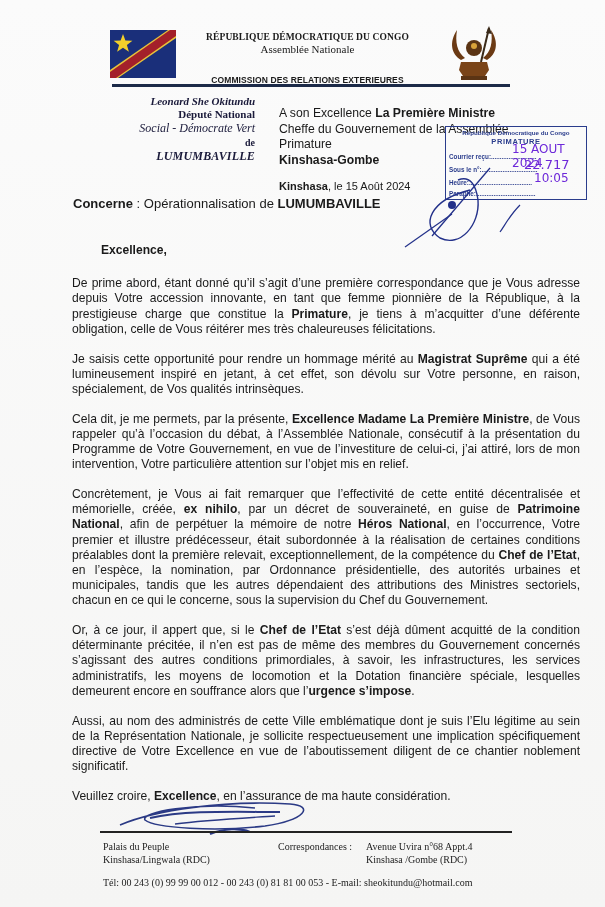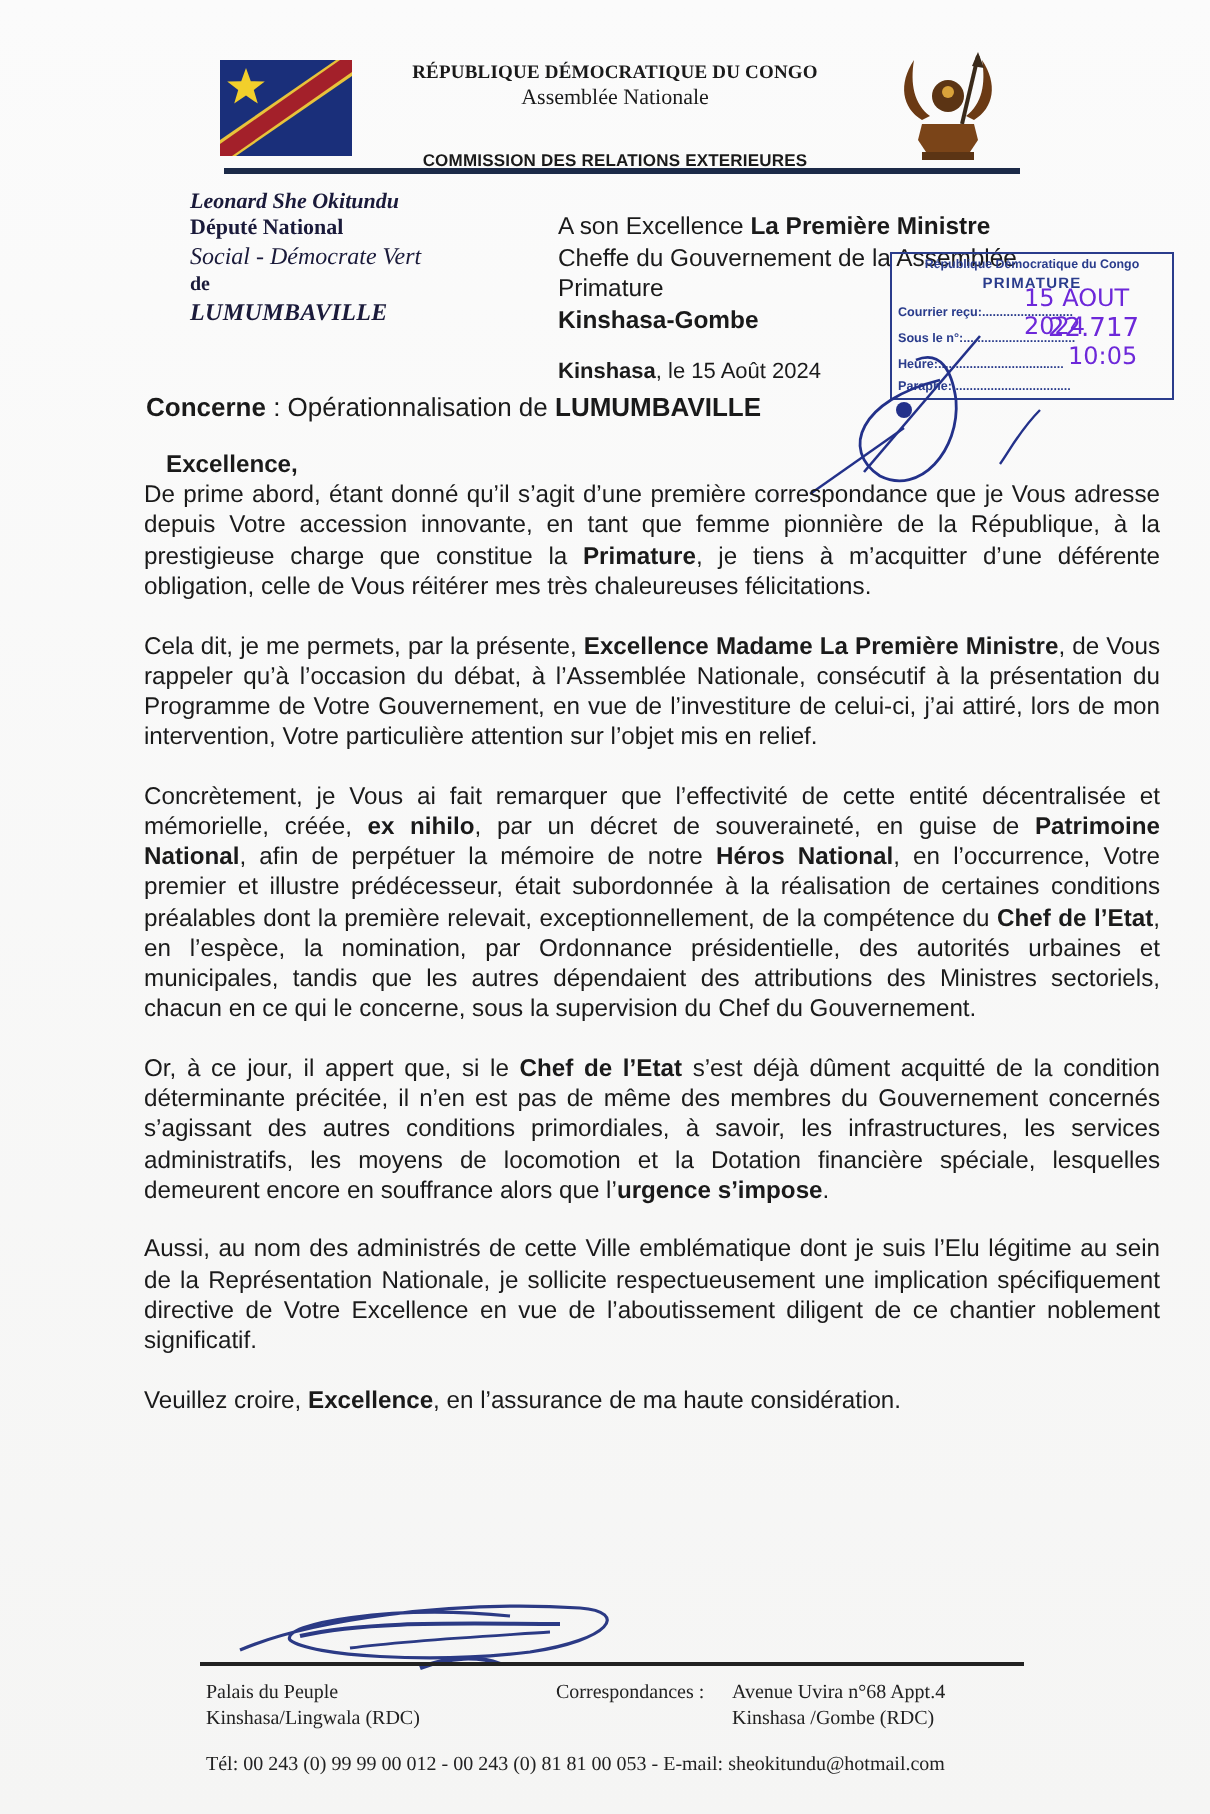--- a/index.html
+++ b/index.html
@@ -12,21 +12,21 @@
     
     .flag { left: 110px; top: 30px; width: 66px; height: 48px; }
     .emblem { left: 445px; top: 24px; width: 58px; height: 60px; }
     .hdr-center { left: 190px; top: 32px; width: 235px; text-align: center; font-family: "Liberation Serif", serif; }
     .hdr-country { font-size: 9.5px; font-weight: bold; letter-spacing: 0.1px; }
     .hdr-assembly { font-size: 11px; margin-top: 1px; }
     .hdr-commission { font-size: 8.5px; font-weight: bold; margin-top: 20px; font-family: "Liberation Sans", sans-serif; letter-spacing: 0.1px; }
     .hdr-rule { left: 112px; top: 84px; width: 398px; height: 3px; background: #1c2a48; }
 
     
-    .sender { left: 95px; top: 95px; width: 160px; text-align: left; font-family: "Liberation Serif", serif; color: #1a1a3a; }
+    .sender { left: 95px; top: 95px; width: 160px; text-align: right; font-family: "Liberation Serif", serif; color: #1a1a3a; }
     .sender .name { font-style: italic; font-weight: bold; font-size: 11px; }
     .sender .title { font-weight: bold; font-size: 11px; margin-top: 1px; }
     .sender .party { font-style: italic; font-size: 12px; margin-top: 1px; }
     .sender .de { font-weight: bold; font-size: 10px; margin-top: 1px; }
     .sender .city { font-style: italic; font-weight: bold; font-size: 12px; margin-top: 1px; letter-spacing: 0.2px; }
 
     
     .recipient { left: 279px; top: 106px; font-size: 12.2px; line-height: 15.5px; }
     .recipient b { font-weight: bold; }
     .date-line { left: 279px; top: 180px; font-size: 11px; }
@@ -37,21 +37,21 @@
     .stamp .s-prim { text-align: center; font-size: 7.5px; font-weight: bold; letter-spacing: 0.6px; margin-top: 1px; }
     .stamp .s-row { position: absolute; left: 3px; font-weight: bold; font-size: 6.3px; white-space: nowrap; }
     .stamp .hw { position: absolute; font-family: "DejaVu Sans", sans-serif; color: #6d28d9; }
 
     
     .subject { left: 73px; top: 196px; font-size: 13px; }
 
     
     .body-text { left: 72px; top: 225px; width: 508px; font-size: 12.1px; line-height: 15.2px; text-align: justify; }
     .body-text p { margin: 0 0 14.5px 0; }
-    .body-text .salutation { font-weight: bold; margin: 0; padding-left: 11px; }
+    .body-text .salutation { font-weight: bold; margin: 18px; padding-left: 11px; }
     .body-text b { font-weight: bold; }
 
     
     .sig { left: 115px; top: 790px; width: 200px; height: 50px; }
     .footer-rule { left: 100px; top: 831px; width: 412px; height: 1.5px; background: #222; }
     .footer { font-family: "Liberation Serif", serif; font-size: 10px; line-height: 13px; color: #222; }
     .f-left { left: 103px; top: 840px; }
     .f-corr-label { left: 278px; top: 840px; }
     .f-corr-addr { left: 366px; top: 840px; }
     .f-contact { left: 103px; top: 876px; }
@@ -122,20 +122,21 @@
   <path d="M452 214 L405 247" fill="none" stroke="#23318a" stroke-width="1.2"></path>
   <circle cx="452" cy="205" r="4" fill="#23318a"></circle>
   <path d="M520 205 C510 215 505 225 500 232" fill="none" stroke="#23318a" stroke-width="1.2"></path>
 </svg>
 
 <div class="abs subject"><b>Concerne</b><span> : Opérationnalisation de </span><b>LUMUMBAVILLE</b></div>
 
 <div class="abs body-text">
   <p class="salutation">Excellence,</p>
   <p><span>De prime abord, étant donné qu’il s’agit d’une première correspondance que je Vous adresse depuis  Votre accession  innovante, en tant que femme pionnière de la République, à la prestigieuse charge que constitue la </span><b>Primature</b><span>, je tiens à m’acquitter d’une déférente obligation, celle de Vous réitérer mes très chaleureuses félicitations.</span></p>
+  <p><span>Je saisis cette opportunité  pour rendre un hommage mérité au </span><b>Magistrat Suprême</b><span> qui a été lumineusement inspiré en jetant, à cet effet,  son dévolu sur Votre personne,  en raison, spécialement, de Vos qualités intrinsèques.</span></p>
   <p><span>Cela dit, je me permets, par la présente, </span><b>Excellence Madame La Première Ministre</b><span>, de Vous rappeler qu’à l’occasion  du débat, à l’Assemblée Nationale, consécutif à la présentation du Programme de Votre Gouvernement, en vue de l’investiture de celui-ci, j’ai attiré, lors de mon intervention, Votre particulière attention sur l’objet mis en relief.</span></p>
   <p><span>Concrètement, je Vous ai fait remarquer que l’effectivité de cette entité décentralisée et mémorielle, créée, </span><b>ex nihilo</b><span>, par un décret de souveraineté, en guise de </span><b>Patrimoine National</b><span>, afin de perpétuer la mémoire de notre </span><b>Héros National</b><span>, en l’occurrence, Votre premier et illustre prédécesseur, était subordonnée à la réalisation de certaines conditions préalables dont la première relevait, exceptionnellement, de la compétence du </span><b>Chef de l’Etat</b><span>, en l’espèce, la nomination, par Ordonnance présidentielle, des autorités urbaines et municipales, tandis que les autres dépendaient des attributions des Ministres sectoriels, chacun en ce qui le concerne, sous la supervision du Chef du Gouvernement.</span></p>
   <p><span>Or, à ce jour, il appert que, si le </span><b>Chef de l’Etat</b><span> s’est déjà dûment acquitté de la condition déterminante précitée, il n’en est pas de même des membres du Gouvernement concernés s’agissant des autres conditions primordiales, à savoir, les infrastructures, les services administratifs, les moyens de locomotion et la Dotation financière spéciale, lesquelles demeurent encore en souffrance alors que l’</span><b>urgence s’impose</b><span>.</span></p>
   <p>Aussi, au nom des administrés de cette Ville emblématique dont je suis l’Elu légitime au sein de la Représentation Nationale, je sollicite respectueusement une implication spécifiquement  directive de Votre Excellence  en vue de l’aboutissement diligent de ce chantier noblement significatif.</p>
   <p style="margin:0"><span>Veuillez croire, </span><b>Excellence</b><span>, en l’assurance de ma haute considération.</span></p>
 </div>
 
 <svg class="abs sig" viewBox="0 0 200 50">
   <path d="M5 35 C40 20 110 10 175 14 C200 16 190 30 150 36 C100 42 40 38 30 30 C25 22 80 12 140 18" fill="none" stroke="#2b3a85" stroke-width="1.6"></path>
   <path d="M35 28 C70 20 120 22 165 22" fill="none" stroke="#2b3a85" stroke-width="2"></path>

